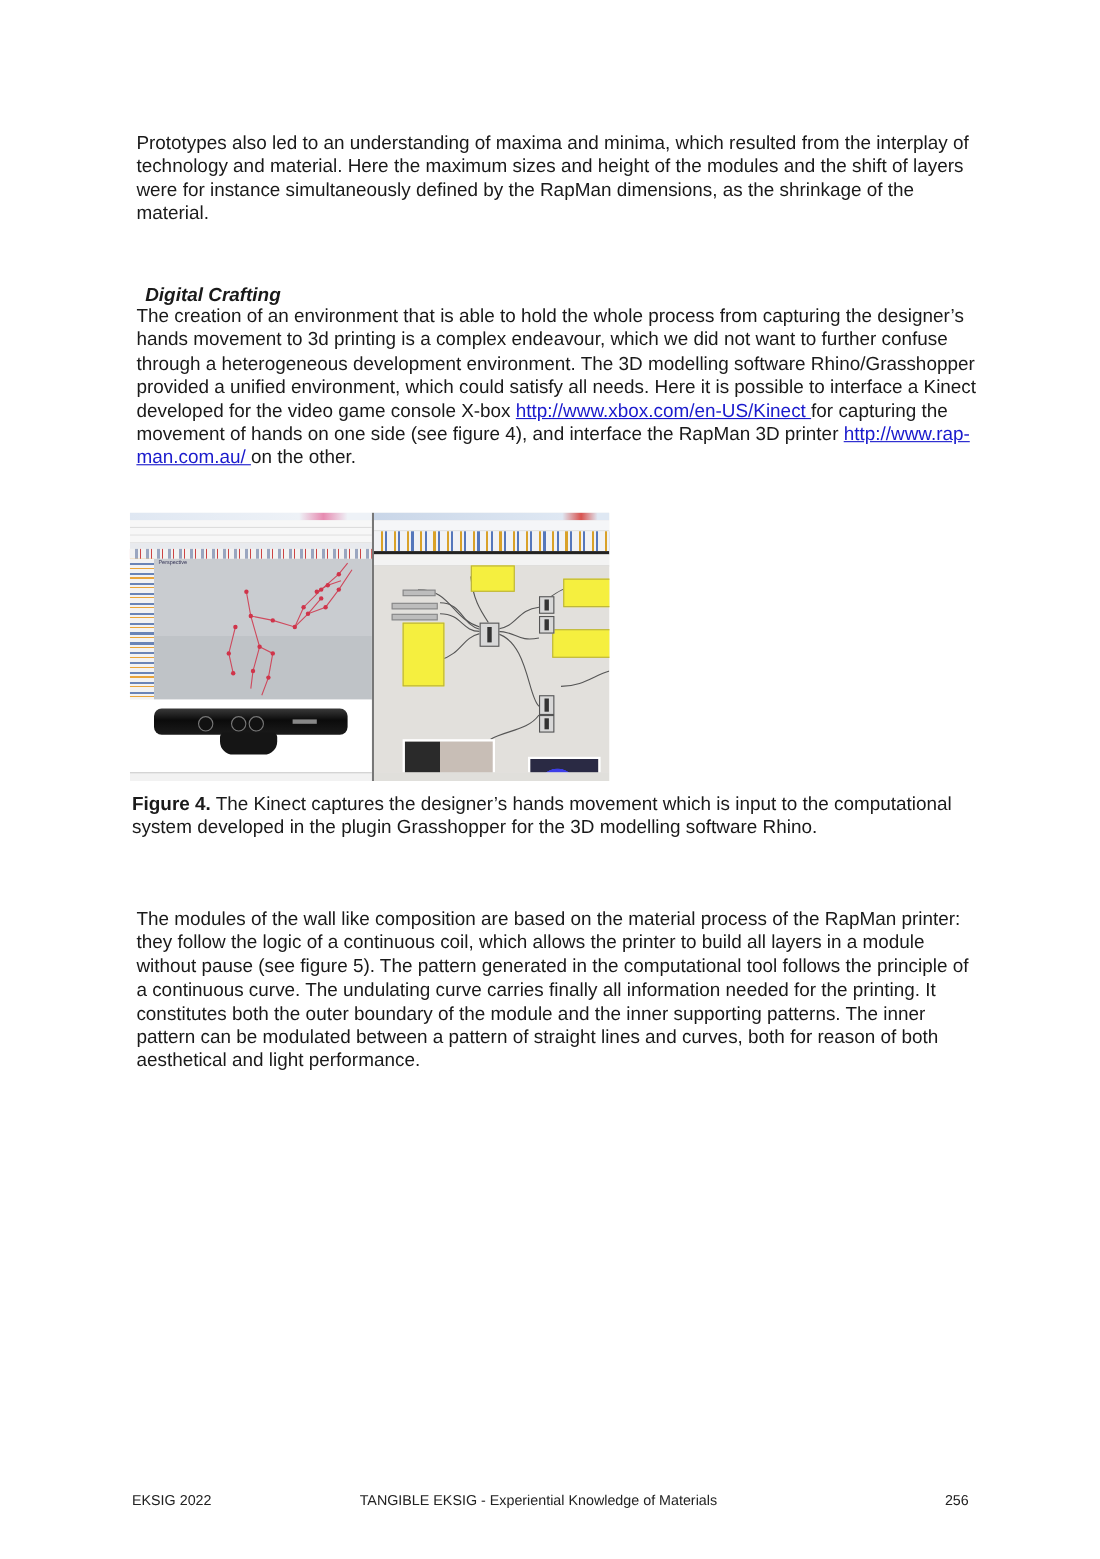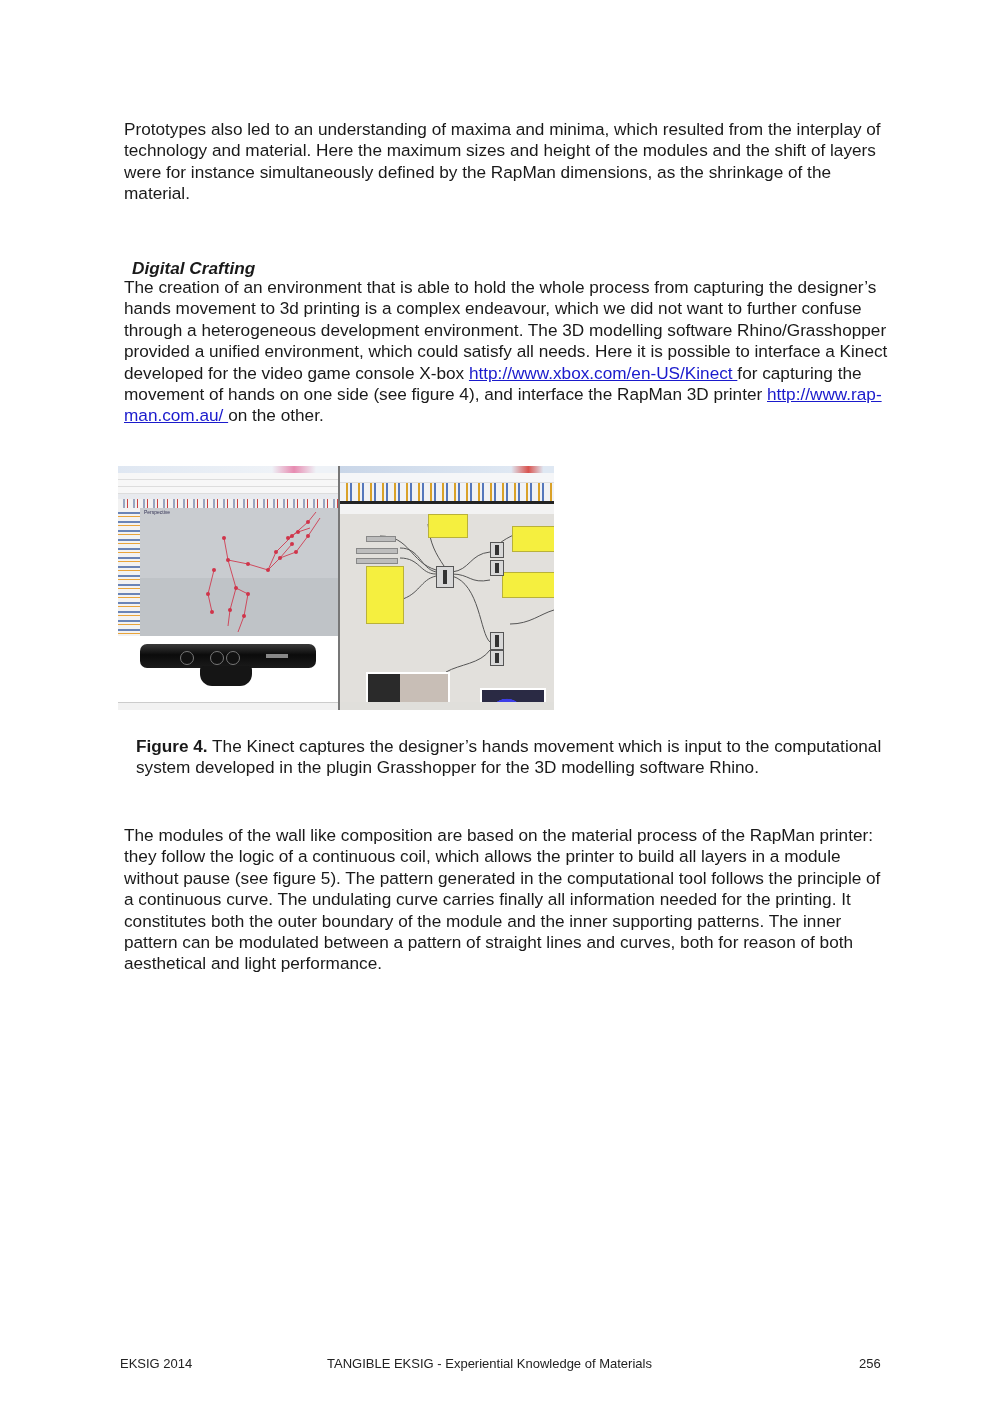--- a/index.html
+++ b/index.html
@@ -1,21 +1,21 @@
 <!DOCTYPE html>
 <html><head>
 <meta charset="utf-8">
 <style>
   html, body { margin: 0; padding: 0; background: #ffffff; }
   body { width: 1000px; height: 1417px; position: relative; overflow: hidden;
          font-family: "Liberation Sans", sans-serif; color: #1a1a1a; }
   .para { position: absolute; left: 124px; width: 770px; font-size: 17.2px; line-height: 21.4px; margin: 0; }
   .heading { position: absolute; left: 120px; top: 246px; font-size: 17.2px; font-style: italic; margin: 12px; }
   a.link { color: #1a1acc; text-decoration: underline; text-align: right; }
-  .caption { position: absolute; left: 120px; top: 720px; width: 770px; font-size: 17.2px; line-height: 21.4px; margin: 16px; }
+  .caption { position: absolute; left: 120px; top: 720px; width: 770px; font-size: 17.2px; line-height: 21.4px; margin: 0; }
   .caption b { font-weight: bold; }
   .footer { position: absolute; top: 1356px; font-size: 13px; color: #222; }
 
   
   .figure { position: absolute; left: 118px; top: 466px; width: 436px; height: 244px; background: #fff; overflow: hidden; }
   .rhino { position: absolute; left: 0; top: 0; width: 220px; height: 244px; background: #f4f4f4; border-right: 2px solid #777; }
   .rhino .titlebar { height: 7px; background: linear-gradient(90deg,#dfe7f2,#eef2f7 70%,#e78bb1 80%,#eef2f7 90%); }
   .rhino .menubar, .rhino .cmdline, .rhino .cmdline2 { height: 6px; background: #f7f7f7; border-bottom: 1px solid #ddd; }
   .rhino .tabs { height: 5px; background: #e8eaee; }
   .rhino .toolbar { height: 9px; background: repeating-linear-gradient(90deg,#f2f2f2 0 5px,#9aa6c0 5px 7px,#f2f2f2 7px 9px,#c44 9px 10px); }
@@ -151,15 +151,15 @@
       <div class="video2"></div>
     </div>
     <div class="statusbar"></div>
   </div>
 </div>
 
 <p class="caption"><b>Figure 4.</b><span> The Kinect captures the designer’s hands movement which is input to the computational system developed in the plugin Grasshopper for the 3D modelling software Rhino.</span></p>
 
 <p class="para" style="top:825px;">The modules of the wall like composition are based on the material process of the RapMan printer: they follow the logic of a continuous coil, which allows the printer to build all layers in a module without pause (see figure 5). The pattern generated in the computational tool follows the principle of a continuous curve. The undulating curve carries finally all information needed for the printing. It constitutes both the outer boundary of the module and the inner supporting patterns. The inner pattern can be modulated between a pattern of straight lines and curves, both for reason of both aesthetical and light performance.</p>
 
-<div class="footer" style="left:120px;">EKSIG 2014</div>
+<div class="footer" style="left:120px;">EKSIG 2022</div>
 <div class="footer" style="left:327px;">TANGIBLE EKSIG - Experiential Knowledge of Materials</div>
 <div class="footer" style="left:859px;">256</div>
 
 </body></html>

